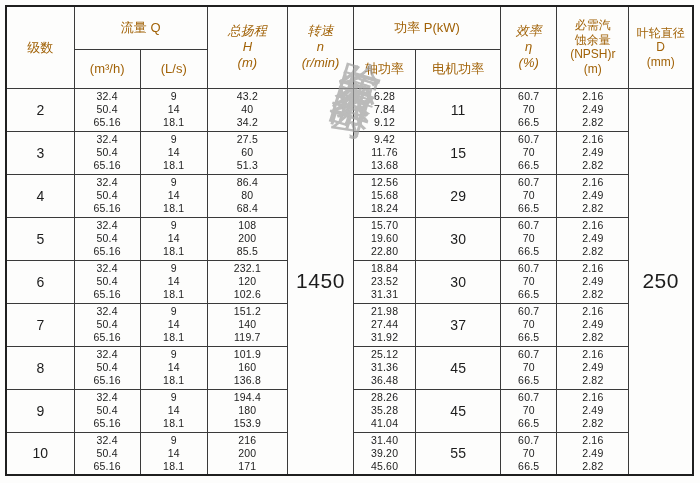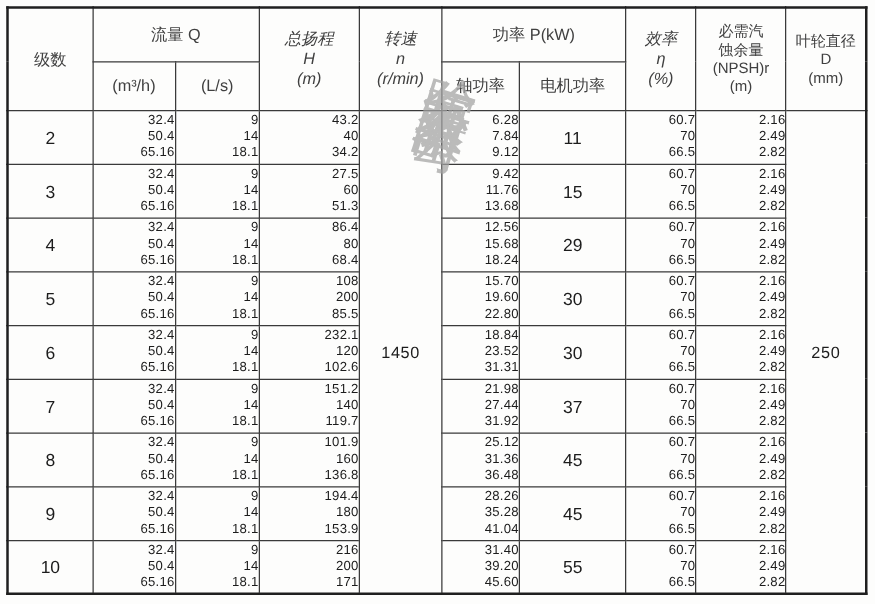--- a/index.html
+++ b/index.html
@@ -33,48 +33,47 @@
     vertical-align: middle;
     font-weight: normal;
     background: transparent;
   }
   table.spec {
     border: 2px solid #1f1f1f;
   }
   thead th {
     font-size: 13px;
     line-height: 17px;
-    color: #404040;
+    color: #a16207;
   }
   thead .hdr-lines {
     white-space: pre-line;
     font-size: 13px;
     line-height: 16px;
     font-style: italic;
   }
   thead .hdr-small {
     white-space: pre-line;
     font-size: 12px;
     line-height: 14.5px;
   }
   tr.hrow1 { height: 43px; }
   tr.hrow2 { height: 39px; }
   tbody tr { height: 43px; }
   .lines {
     white-space: pre-line;
     font-size: 10.5px;
     line-height: 13px;
     letter-spacing: 0.2px;
-    text-align: right;
   }
   .stage-val {
     font-size: 14px;
   }
   .big-val {
-    font-size: 13px;
+    font-size: 21px;
     letter-spacing: 0.5px;
   }
   .watermark {
     position: absolute;
     left: 350px;
     top: 30px;
     width: 52px;
     writing-mode: vertical-rl;
     text-orientation: upright;
     transform: rotate(17deg);

